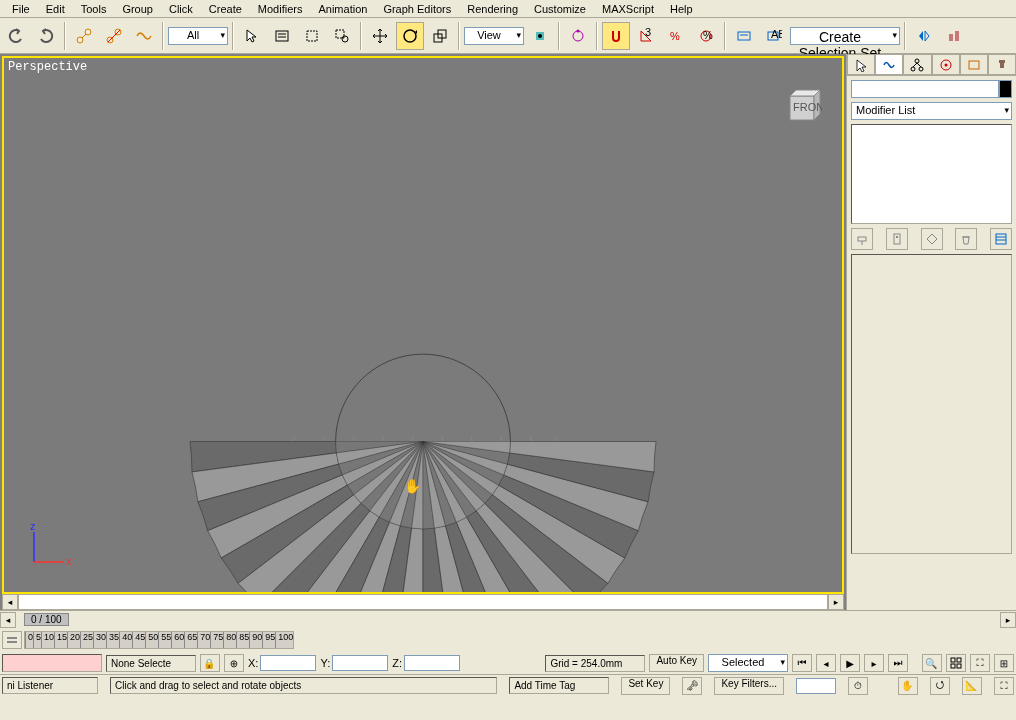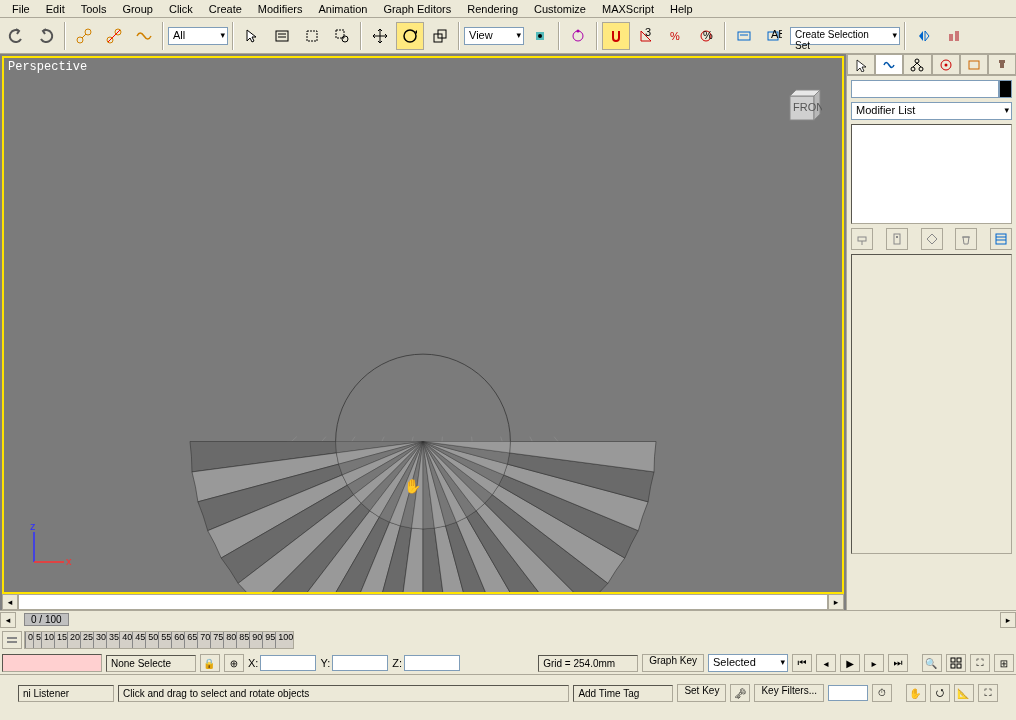--- a/index.html
+++ b/index.html
@@ -3,21 +3,21 @@
 <meta charset="utf-8">
 <style>
 * { margin: 0; padding: 0; box-sizing: border-box; font-family: Tahoma, sans-serif; font-size: 11px; }
 body { width: 1016px; height: 720px; background: #d4d0c8; overflow: hidden; position: relative; }
 .menubar { height: 18px; background: #ece9d8; display: flex; align-items: center; border-bottom: 1px solid #aca899; padding: 0 4px; }
 .menubar span { padding: 2px 8px; cursor: default; }
 .toolbar { height: 36px; background: #ece9d8; display: flex; align-items: center; border-bottom: 1px solid #aca899; padding: 2px; gap: 2px; }
 .tool-btn { width: 28px; height: 28px; background: #ece9d8; border: 1px solid #ece9d8; display: flex; align-items: center; justify-content: center; }
 .tool-btn.active { background: #ffe97f; border: 1px solid #aca899; }
 .tool-sep { width: 2px; height: 28px; border-left: 1px solid #aca899; border-right: 1px solid #fff; margin: 0 2px; }
-.dropdown { height: 18px; background: white; border: 1px solid #7f9db9; padding: 1px 14px 1px 4px; position: relative; }
+.dropdown { height: 18px; background: white; border: 1px solid #7f9db9; padding: 1px 14px 1px 4px; position: relative; text-align: center; }
 .dropdown::after { content: '▾'; position: absolute; right: 2px; top: 2px; font-size: 9px; }
 .main-area { position: absolute; top: 54px; left: 0; right: 170px; bottom: 110px; background: #808080; }
 .viewport { position: absolute; top: 2px; left: 2px; right: 2px; bottom: 16px; background: #7b7b7b; border: 2px solid #ffe400; }
 .viewport-label { position: absolute; top: 2px; left: 4px; color: #fff; font-family: 'Courier New', monospace; font-size: 12px; }
 .right-panel { position: absolute; top: 54px; right: 0; width: 170px; bottom: 110px; background: #ece9d8; border-left: 1px solid #aca899; margin-left: 20px; }
 .panel-tabs { height: 22px; display: flex; border-bottom: 1px solid #aca899; }
 .panel-tab { flex: 1; border: 1px solid #aca899; background: #ece9d8; display: flex; align-items: center; justify-content: center; }
 .panel-tab.active { background: #fff; }
 .name-field { margin: 4px; display: flex; }
 .name-field input { flex: 1; height: 18px; border: 1px solid #7f9db9; padding: 1px 2px; }
@@ -30,21 +30,21 @@
 .param-area { margin: 4px; height: 300px; background: #ece9d8; border: 1px inset #aca899; }
 .bottom-area { position: absolute; left: 0; right: 0; bottom: 0; height: 110px; background: #ece9d8; }
 .hscroll { height: 16px; position: absolute; bottom: 0; left: 2px; right: 2px; background: #ece9d8; display: flex; }
 .hscroll-btn { width: 16px; height: 16px; background: #ece9d8; border: 1px solid #aca899; text-align: center; font-size: 9px; line-height: 14px; }
 .hscroll-track { flex: 1; background: #fff; border: 1px solid #aca899; }
 .timeline { height: 18px; background: #ece9d8; display: flex; align-items: center; border-top: 1px solid #aca899; }
 .frame-ind { background: #c0c0c0; border: 1px solid #888; padding: 0 6px; margin: 1px 8px; font-size: 10px; }
 .ruler { height: 18px; background: #d4d0c8; position: relative; margin: 0 2px; border: 1px solid #aca899; display:flex; }
 .tick { flex:1; border-left: 1px solid #888; font-size: 9px; padding-left: 2px; position: relative; }
 .status-row { height: 22px; display: flex; align-items: center; gap: 4px; padding: 2px; }
-.status-row2 { height: 22px; display: flex; align-items: center; gap: 4px; padding: 18px; border-top: 1px solid #aca899; }
+.status-row2 { height: 22px; display: flex; align-items: center; gap: 12px; padding: 2px; border-top: 1px solid #aca899; }
 .coord-box { display: flex; align-items: center; gap: 2px; }
 .coord-box input { width: 56px; height: 16px; border: 1px solid #7f9db9; padding: 0 2px; font-size: 10px; }
 .status-btn { height: 18px; padding: 0 6px; border: 1px solid #aca899; background: #ece9d8; font-size: 10px; }
 .small-btn { width: 20px; height: 18px; border: 1px solid #aca899; background: #ece9d8; display:flex; align-items:center; justify-content:center; font-size:10px; }
 .pink-box { width: 100px; height: 18px; background: #ffd0d0; border: 1px inset #aca899; }
 .status-text { flex: 1; padding: 2px 4px; border: 1px inset #aca899; background: #ece9d8; font-size: 10px; }
 .viewcube { position: absolute; top: 30px; right: 20px; width: 40px; height: 40px; }
 .axis { position: absolute; bottom: 20px; left: 20px; }
 .cursor-hand { position: absolute; left: 400px; top: 420px; font-size: 14px; }
 svg { display: block; }
@@ -189,21 +189,21 @@
         <rect x="2" y="4" width="12" height="8" fill="none" stroke="#06c"></rect>
         <line x1="4" y1="7" x2="12" y2="7" stroke="#06c"></line>
       </svg>
     </div>
   <div class="tool-btn">
       <svg width="16" height="16">
         <rect x="2" y="4" width="10" height="8" fill="none" stroke="#06c"></rect>
         <text x="5" y="10" font-size="8">ABC</text>
       </svg>
     </div>
-  <div class="dropdown" style="width:110px;font-size:10px">Create Selection Set</div>
+  <div class="dropdown" style="width:110px;font-size:14px">Create Selection Set</div>
   <div class="tool-sep"></div>
   <div class="tool-btn">
       <svg width="16" height="16">
         <path d="M7 3 L3 8 L7 13 Z" fill="#06c"></path>
         <path d="M9 3 L13 8 L9 13 Z" fill="none" stroke="#06c"></path>
       </svg>
     </div>
   <div class="tool-btn">
       <svg width="16" height="16">
         <rect x="3" y="6" width="4" height="7" fill="#c77"></rect>
@@ -442,21 +442,21 @@
     <div class="coord-box">
         <span>Y:</span>
         <input value="" style="">
       </div>
     <div class="coord-box">
         <span>Z:</span>
         <input value="" style="">
       </div>
     <div style="flex:1"></div>
     <div class="status-text" style="flex:0 0 100px">Grid = 254.0mm</div>
-    <div class="status-btn">Graph Key</div>
+    <div class="status-btn">Auto Key</div>
     <div class="dropdown" style="width:80px">Selected</div>
     <div class="small-btn">⏮</div>
     <div class="small-btn">◂</div>
     <div class="small-btn">▶</div>
     <div class="small-btn">▸</div>
     <div class="small-btn">⏭</div>
     <div style="width:6px"></div>
     <div class="small-btn">🔍</div>
     <div class="small-btn">
         <svg width="12" height="12">

